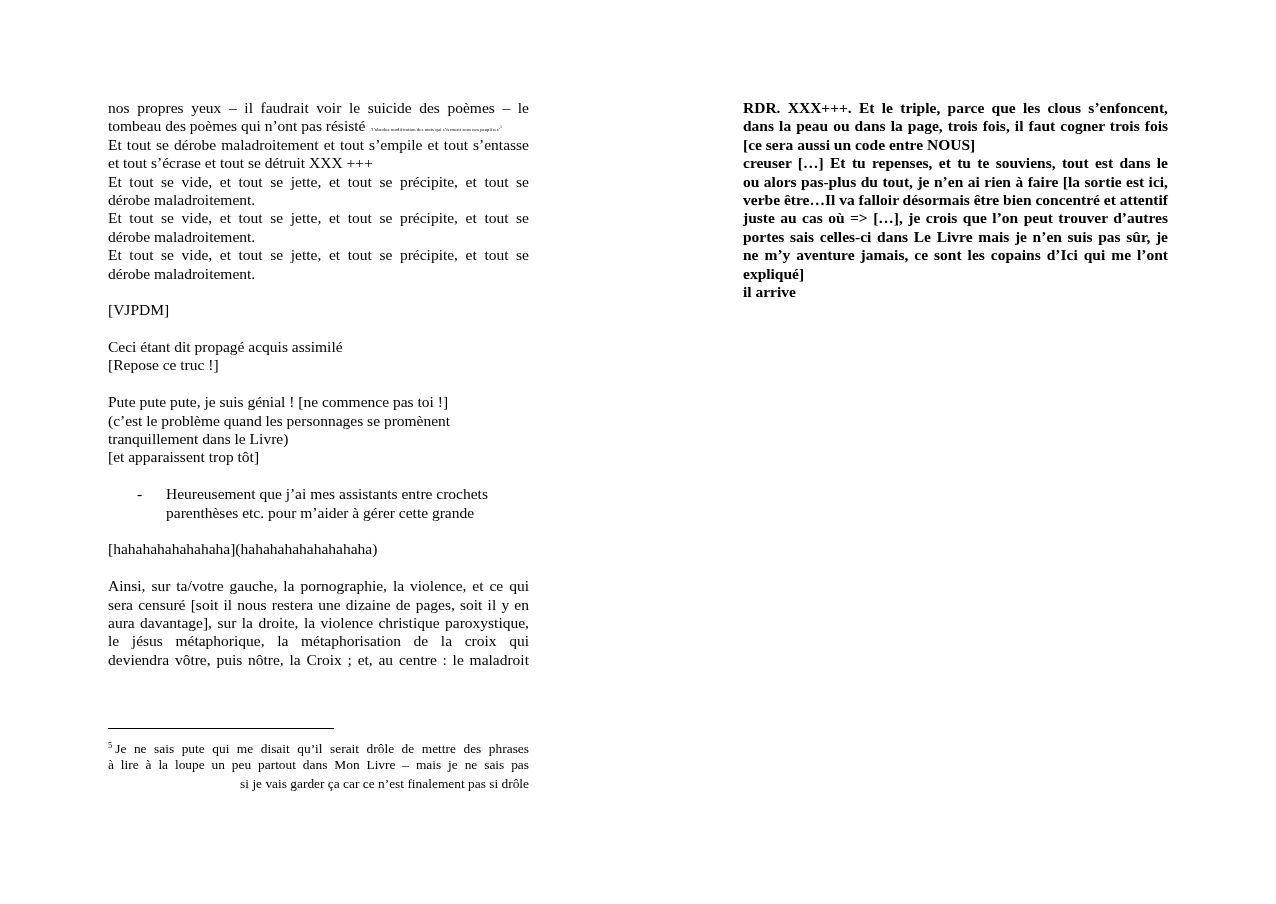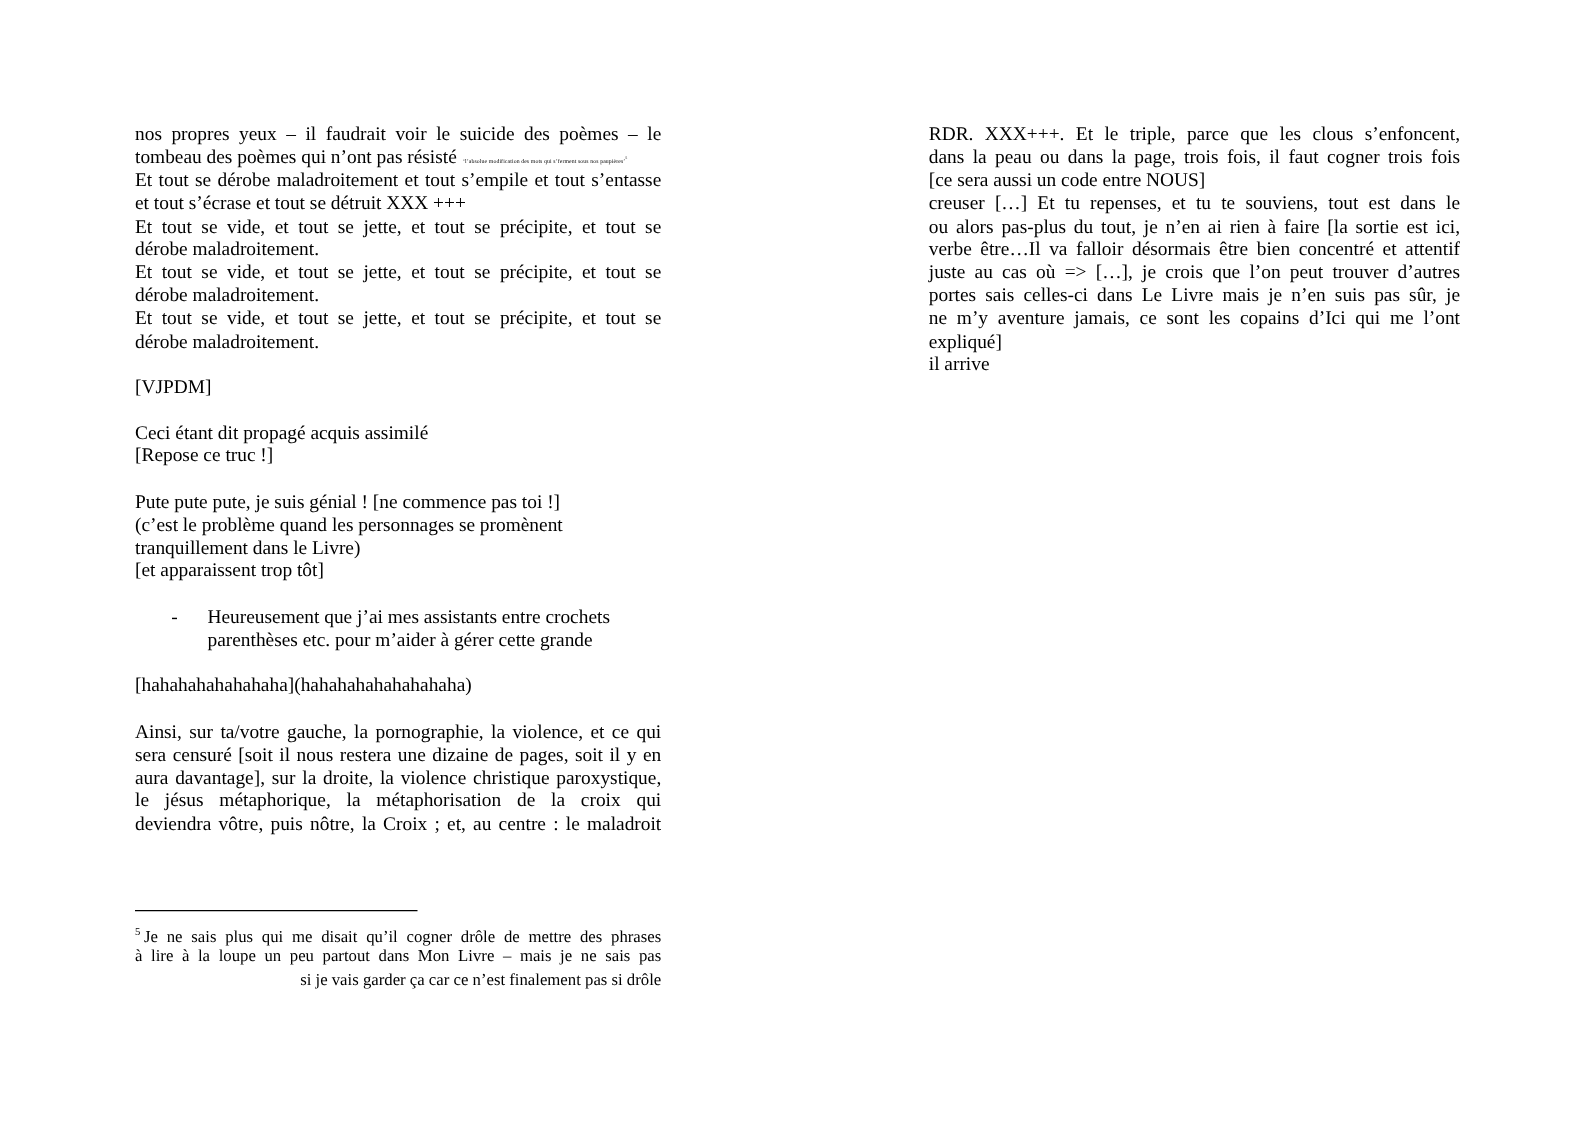--- a/index.html
+++ b/index.html
@@ -4,21 +4,21 @@
 <style>
   html,body{margin:0;padding:0;}
   body{
     width:1276px;height:904px;background:#ffffff;color:#000000;
     font-family:"Liberation Serif","DejaVu Serif",serif;
     position:relative;overflow:hidden;
   }
   .page{position:absolute;inset:0;background:#ffffff;}
   .col{position:absolute;top:99px;}
   .col-left{left:108px;width:421px;}
-  .col-right{left:743px;width:425px;}
+  .col-right{left:743px;width:425px;font-weight:bold;}
   .line{
     position:relative;
     font-size:15.5px;line-height:18.4px;height:18.4px;
     text-align:left;
   }
   .line.j{text-align:justify;text-align-last:justify;}
   .line.hang{padding-left:58px;}
   .dash{position:absolute;left:29px;top:0;}
   .micro{font-size:4.6px;letter-spacing:0.1px;padding-left:5px;white-space:nowrap;}
   .micro .msup{font-size:3.2px;vertical-align:super;}
@@ -77,18 +77,18 @@
       <div class="line j"><span>verbe être…Il va falloir désormais être bien concentré et attentif</span></div>
       <div class="line j"><span>juste au cas où =&gt; […], je crois que l’on peut trouver d’autres</span></div>
       <div class="line j"><span>portes sais celles-ci dans Le Livre mais je n’en suis pas sûr, je</span></div>
       <div class="line j"><span>ne m’y aventure jamais, ce sont les copains d’Ici qui me l’ont</span></div>
       <div class="line"><span>expliqué]</span></div>
       <div class="line"><span>il arrive</span></div>
     </div>
   <div class="footnote">
     <div class="fn-rule"></div>
     <div id="fn-lines">
-        <div class="fn-line j"><span class="fnsup">5</span><span>Je ne sais plus qui me disait qu’il cogner drôle de mettre des phrases</span></div>
+        <div class="fn-line j"><span class="fnsup">5</span><span>Je ne sais pute qui me disait qu’il serait drôle de mettre des phrases</span></div>
         <div class="fn-line j"><span>à lire à la loupe un peu partout dans Mon Livre – mais je ne sais pas</span></div>
         <div class="fn-line"><span>si je vais garder ça car ce n’est finalement pas si drôle</span></div>
       </div>
   </div>
 </div>
 
 </body></html>

